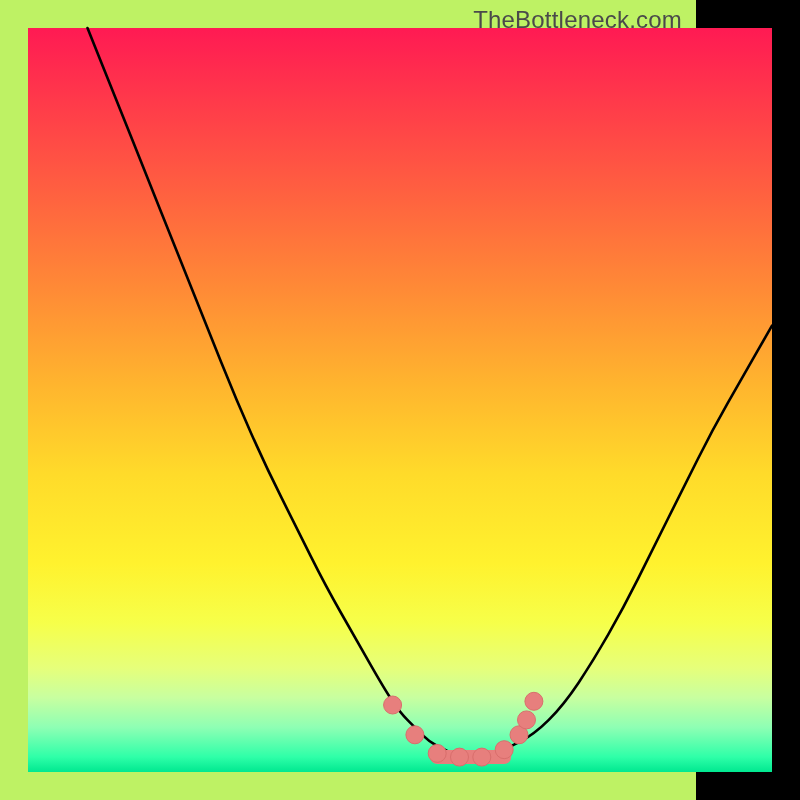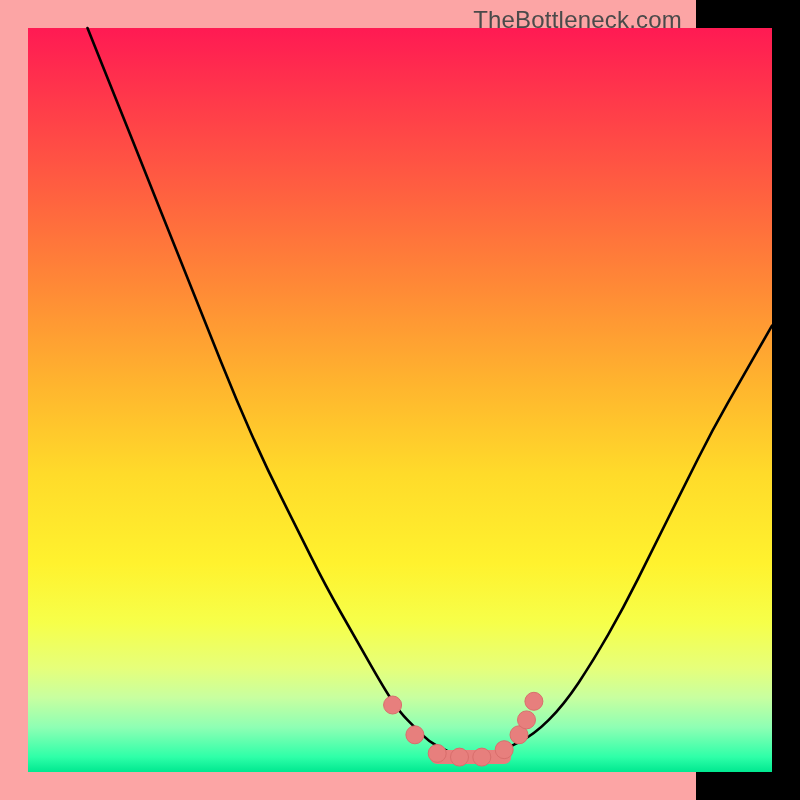--- a/index.html
+++ b/index.html
@@ -8,21 +8,21 @@
     width: 800px;
     height: 800px;
     overflow: hidden;
     background: #000;
     font-family: Arial, Helvetica, sans-serif;
   }
   .stage {
     position: relative;
     width: 696px;
     height: 800px;
-    background: #fca5a5;
+    background: #bef264;
   }
   .plot {
     position: absolute;
     left: 28px;
     top: 28px;
     width: 744px;
     height: 744px;
     background: linear-gradient(
       to bottom,
       #ff1a53 0%,

